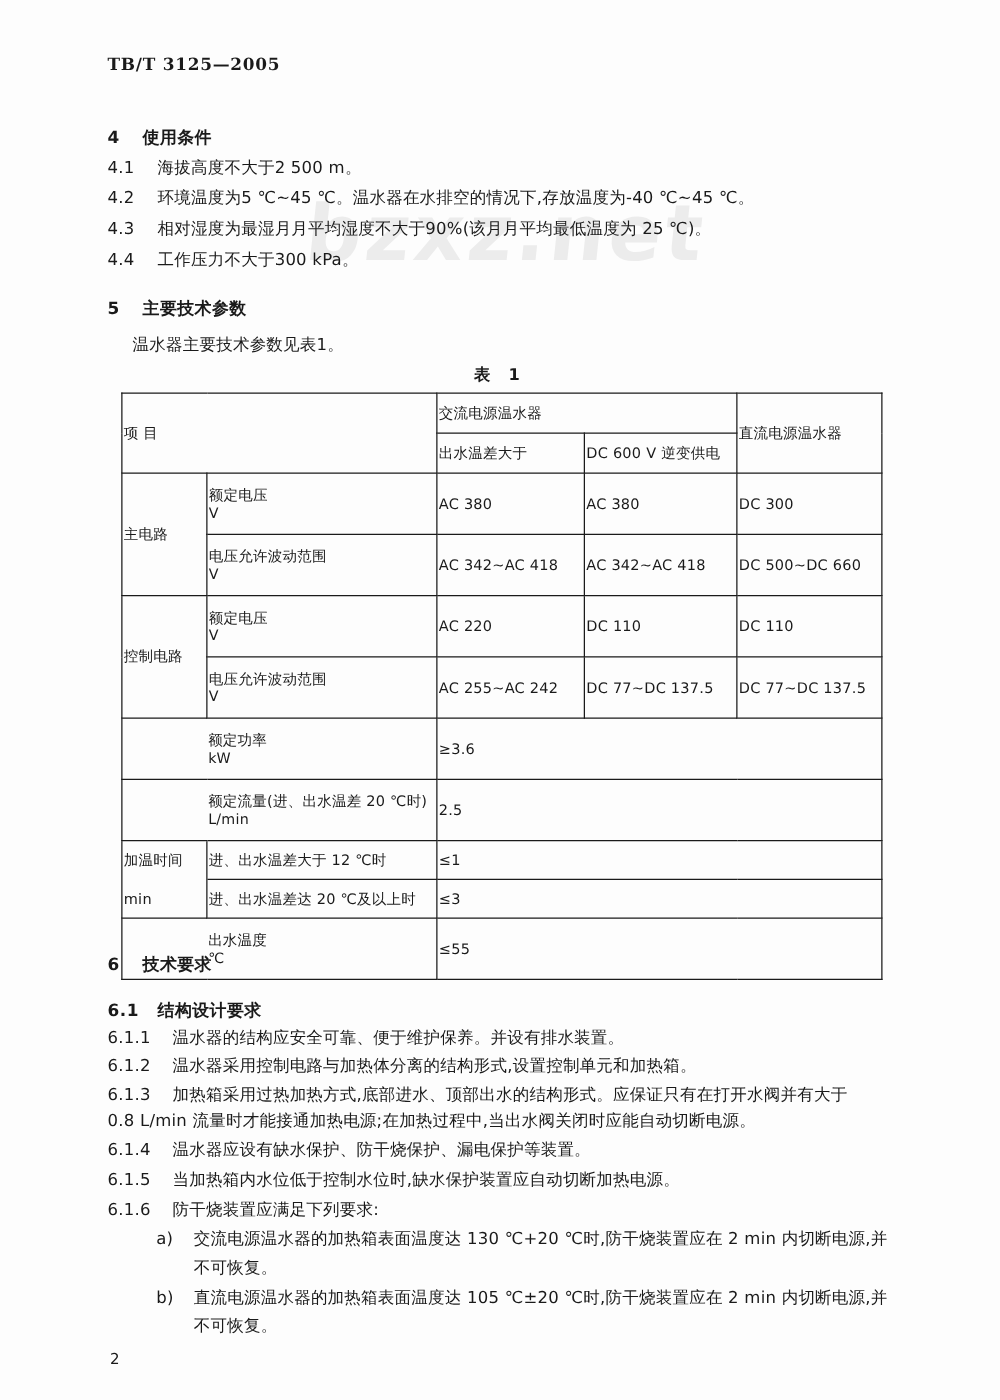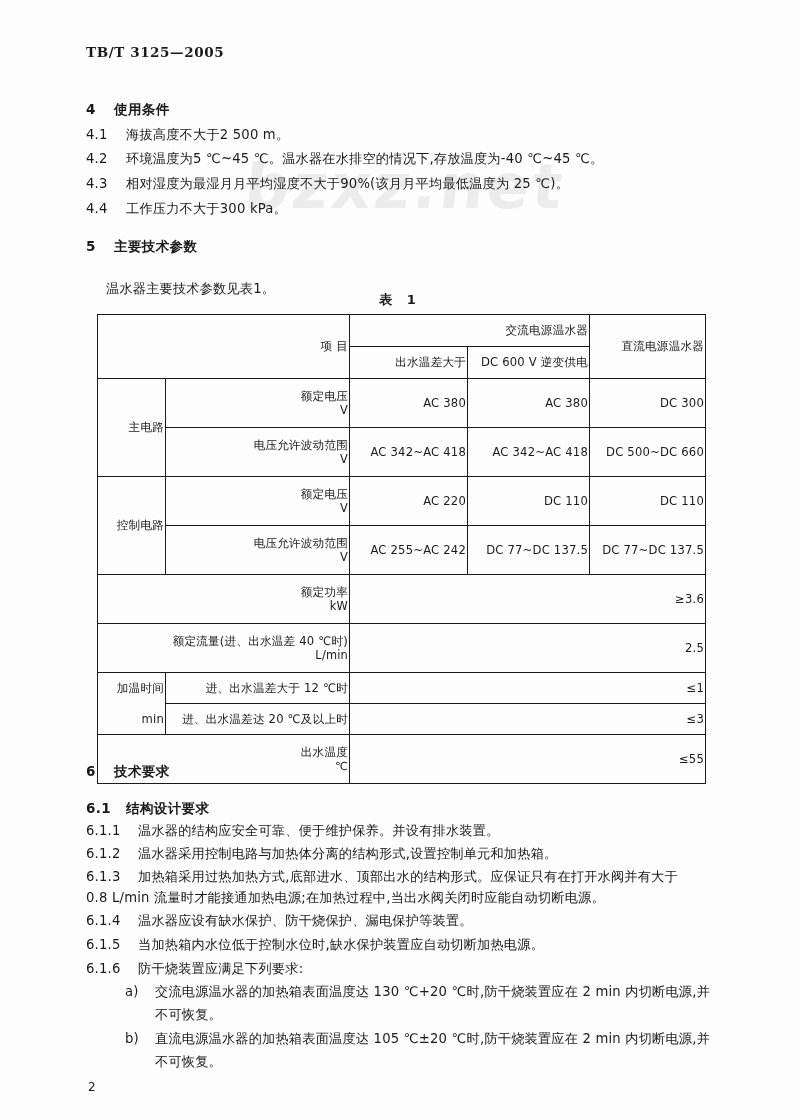--- a/index.html
+++ b/index.html
@@ -73,21 +73,21 @@
     position: absolute;
     left: 97px;
     top: 314px;
     width: 608px;
     border-collapse: collapse;
     font-size: 11.6px;
     table-layout: fixed;
   }
   table.spec td {
     border: 1px solid #1a1a1a;
-    text-align: right;
+    text-align: left;
     vertical-align: middle;
     padding: 2px 1px;
     line-height: 1.25;
     letter-spacing: 0.2px;
   }
   table.spec td.noleft  { border-left: none; }
   table.spec td.noright { border-right: none; }
   table.spec td.notop   { border-top: none; }
   table.spec td.nobot   { border-bottom: none; }
   .unit { display: block; font-size: 11.4px; }
@@ -130,21 +130,21 @@
     <div class="abs para" style="left:86px; top:177px;">
       <span class="num">4.3</span><span>相对湿度为最湿月月平均湿度不大于90%(该月月平均最低温度为 25 ℃)。</span>
     </div>
     <div class="abs para" style="left:86px; top:202px;">
       <span class="num">4.4</span><span>工作压力不大于300 kPa。</span>
     </div>
 
     <div class="abs sec-h" style="left:86px; top:238px;">
       <span class="num">5</span><span>主要技术参数</span>
     </div>
-    <div class="abs para" style="left:106px; top:282px;">温水器主要技术参数见表1。</div>
+    <div class="abs para" style="left:106px; top:270px;">温水器主要技术参数见表1。</div>
 
     <div class="tbl-cap">表 1</div>
 
     <table class="spec">
       <colgroup>
         <col style="width:68px">
         <col style="width:184px">
         <col style="width:118px">
         <col style="width:122px">
         <col style="width:116px">
@@ -208,21 +208,21 @@
           <td class="tall noleft">
             <span>额定功率</span>
             <span class="unit">kW</span>
           </td>
           <td colspan="3">≥3.6</td>
         </tr>
 
         <tr>
           <td class="tall noright"></td>
           <td class="tall noleft">
-            <span>额定流量(进、出水温差 40 ℃时)</span>
+            <span>额定流量(进、出水温差 20 ℃时)</span>
             <span class="unit">L/min</span>
           </td>
           <td colspan="3">2.5</td>
         </tr>
 
         <tr>
           <td class="short nobot">加温时间</td>
           <td class="short">进、出水温差大于 12 ℃时</td>
           <td colspan="3">≤1</td>
         </tr>

